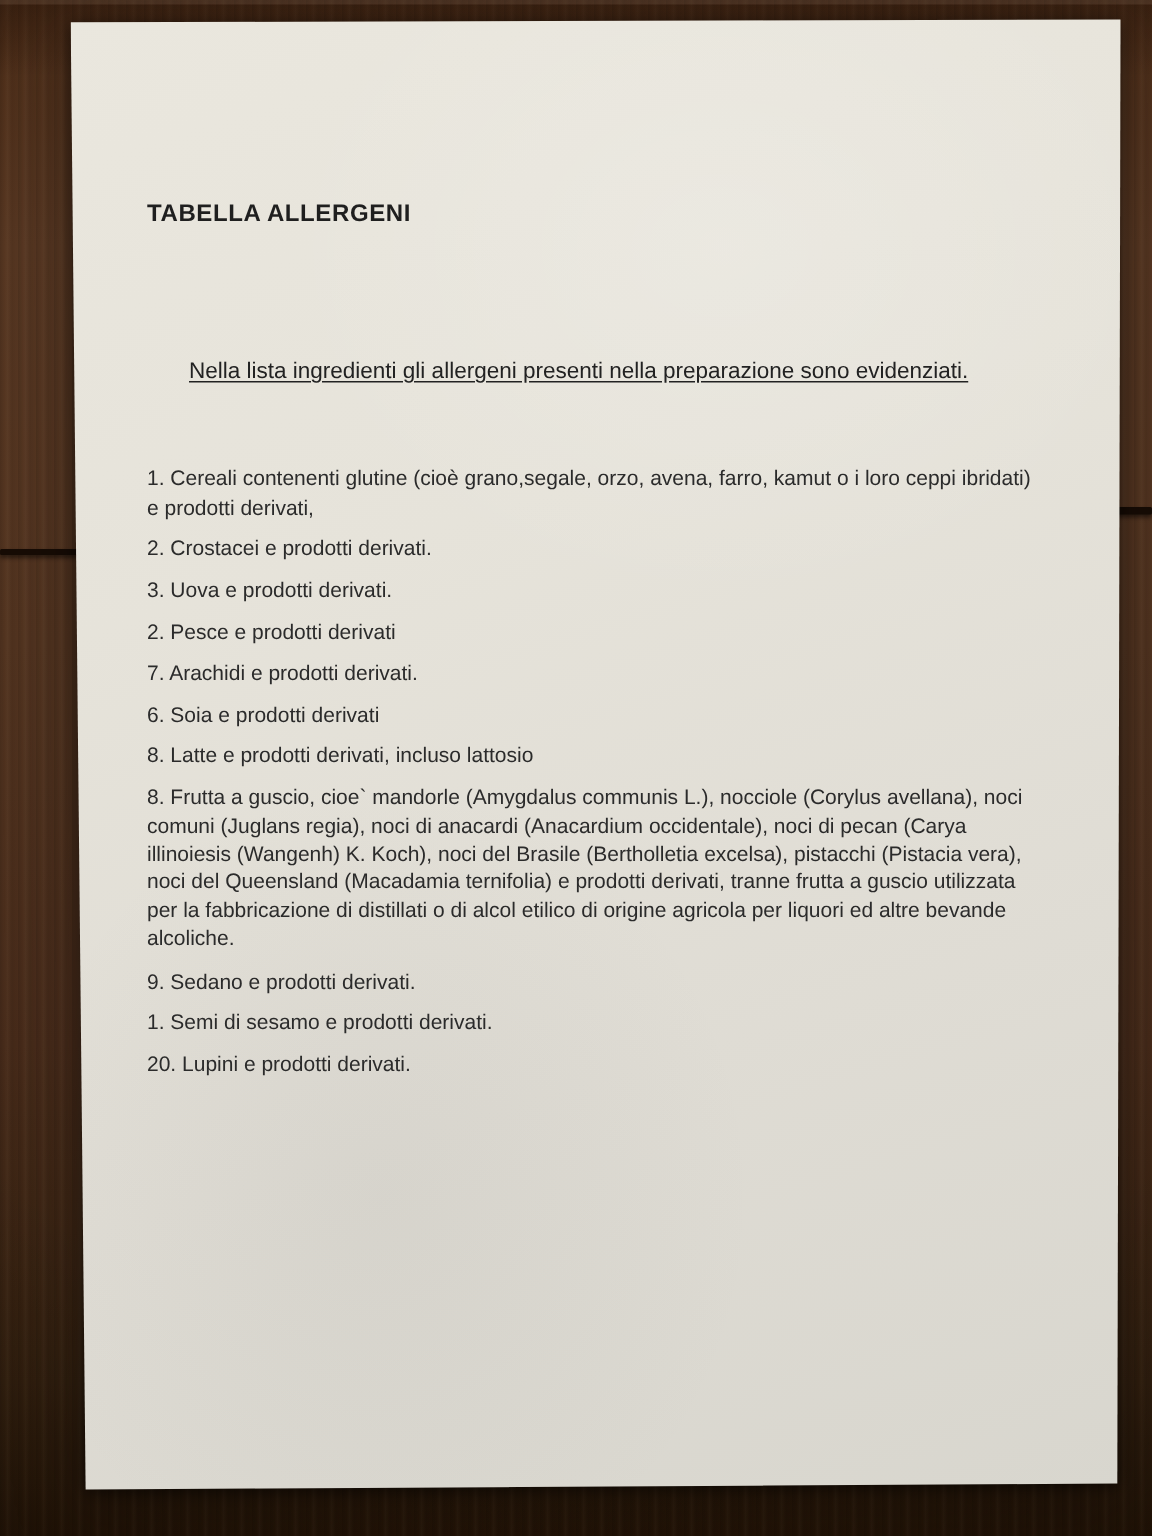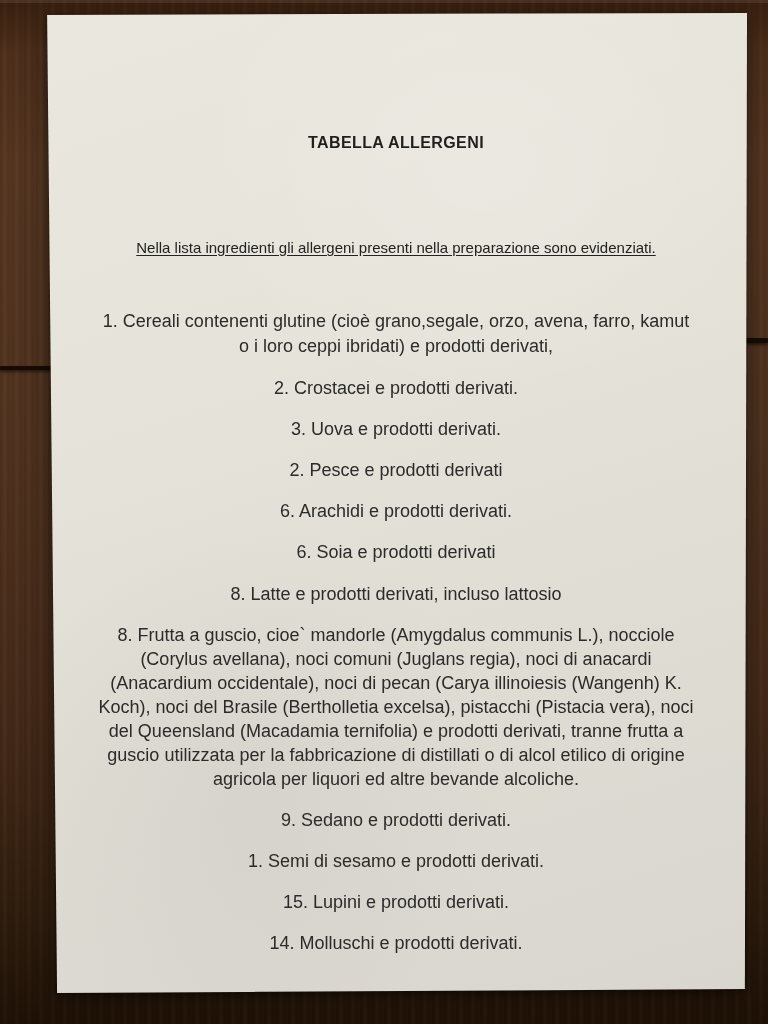--- a/index.html
+++ b/index.html
@@ -42,43 +42,42 @@
     clip-path: polygon(1% 0.9%, 99.3% 0.7%, 99% 99.3%, 2.4% 99.7%);
     background:
       radial-gradient(60% 35% at 62% 16%, rgba(255,255,255,0.16), rgba(255,255,255,0) 70%),
       radial-gradient(50% 40% at 30% 80%, rgba(120,120,118,0.08), rgba(0,0,0,0) 70%),
       linear-gradient(163deg, #eae7de 0%, #e6e3da 35%, #dfdcd4 68%, #d8d6ce 100%);
   }
 
   
   .content {
     position: absolute; left: 58px; right: 58px; top: 0;
-    text-align: center;
     color: #282828;
   }
   .doc-title {
     margin: 128px 0 0 0;
     font-size: 16px;
     font-weight: 700;
     letter-spacing: 0.4px;
     color: #1f1f1f;
   }
   .doc-subtitle {
     margin: 84px auto 0 auto;
     max-width: 540px;
     font-size: 15px;
     line-height: 1.55;
     text-decoration: underline;
     text-underline-offset: 2px;
     color: #222;
   }
   .allergen-list { margin-top: 50px; }
   .item {
-    margin: 16px 0 8px 0;
-    font-size: 18px;
+    margin: 0 0 8px 0;
+    font-size: 14px;
     line-height: 1.4;
     color: #2b2b2b;
   }
   .item.long { line-height: 1.34; margin-bottom: 10px; }
 </style>
 </head>
 <body>
 
 <div class="scene">
   <div class="glint-top"></div>
@@ -91,26 +90,25 @@
 
         <h1 class="doc-title">TABELLA ALLERGENI</h1>
 
         <p class="doc-subtitle">Nella lista ingredienti gli allergeni presenti nella preparazione sono evidenziati.</p>
 
         <div class="allergen-list">
           <p class="item">1. Cereali contenenti glutine (cioè grano,segale, orzo, avena, farro, kamut o i loro ceppi ibridati) e prodotti derivati,</p>
           <p class="item">2. Crostacei e prodotti derivati.</p>
           <p class="item">3. Uova e prodotti derivati.</p>
           <p class="item">2. Pesce e prodotti derivati</p>
-          <p class="item">6. Arachidi e prodotti derivati.</p>
+          <p class="item">7. Arachidi e prodotti derivati.</p>
           <p class="item">6. Soia e prodotti derivati</p>
           <p class="item">8. Latte e prodotti derivati, incluso lattosio</p>
           <p class="item long">8. Frutta a guscio, cioe` mandorle (Amygdalus communis L.), nocciole (Corylus avellana), noci comuni (Juglans regia), noci di anacardi (Anacardium occidentale), noci di pecan (Carya illinoiesis (Wangenh) K. Koch), noci del Brasile (Bertholletia excelsa), pistacchi (Pistacia vera), noci del Queensland (Macadamia ternifolia) e prodotti derivati, tranne frutta a guscio utilizzata per la fabbricazione di distillati o di alcol etilico di origine agricola per liquori ed altre bevande alcoliche.</p>
           <p class="item">9. Sedano e prodotti derivati.</p>
           <p class="item">1. Semi di sesamo e prodotti derivati.</p>
-          <p class="item">15. Lupini e prodotti derivati.</p>
-          <p class="item">14. Molluschi e prodotti derivati.</p>
+          <p class="item">20. Lupini e prodotti derivati.</p>
         </div>
 
       </div>
     </div>
   </div>
 </div>
 
 </body></html>

